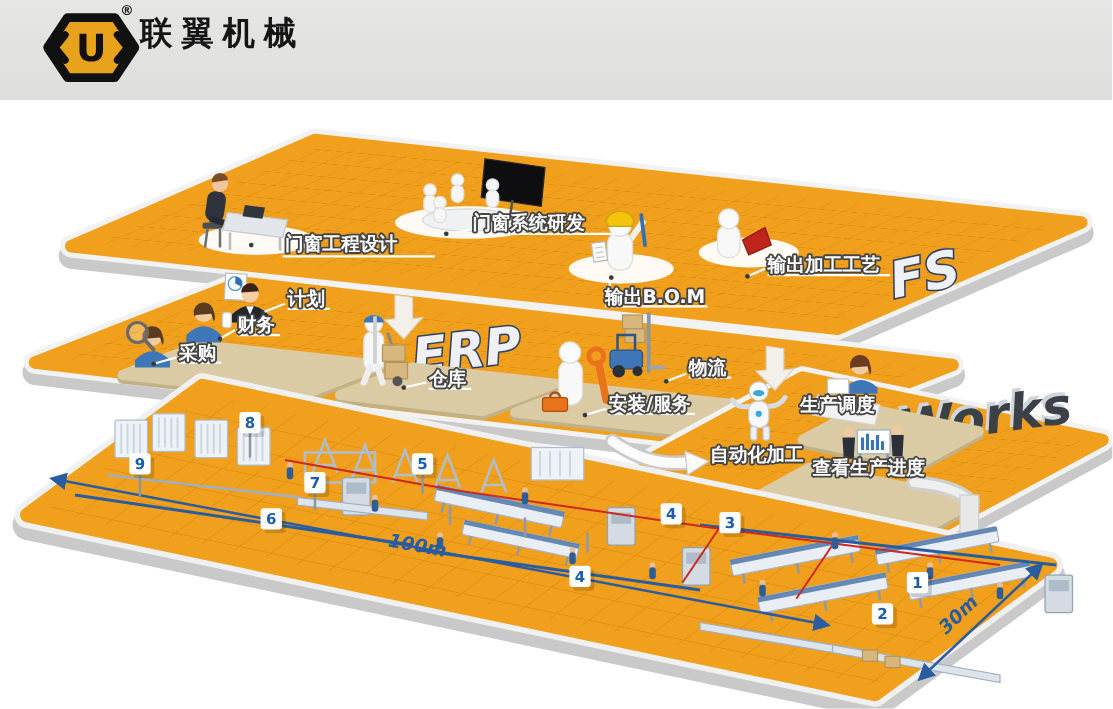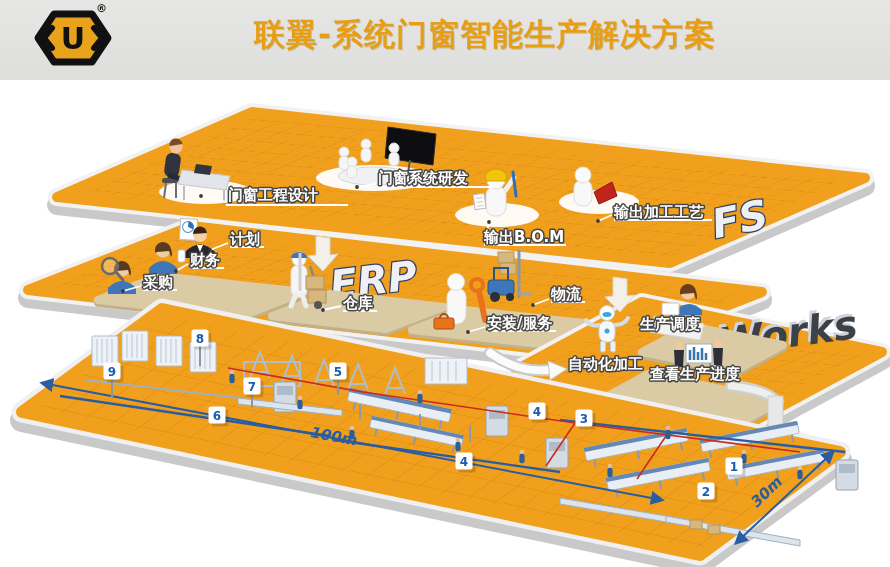--- a/index.html
+++ b/index.html
@@ -444,17 +444,17 @@
     <div class="logo">
       <svg width="250" height="68" viewBox="0 0 250 68">
         <polygon points="8,32 24,8 62,8 78,32 62,56 24,56" fill="#E8A21C" stroke="#111111" stroke-width="7" stroke-linejoin="round"></polygon>
         <path d="M22,22L14,32L22,42" fill="none" stroke="#111111" stroke-width="6" stroke-linecap="round"></path>
         <path d="M64,22L72,32L64,42" fill="none" stroke="#111111" stroke-width="6" stroke-linecap="round"></path>
         <text x="43" y="43" text-anchor="middle" font-family="DejaVu Sans, Liberation Sans, sans-serif" font-size="30" font-weight="bold" fill="#111111">U</text>
       </svg>
     </div>
     <span class="reg">®</span>
     <div class="brand">
+      <div class="brand-cn">联翼机械</div>
     </div>
-    <div class="title">联翼-系统门窗智能生产解决方案</div>
   </div>
 
 </div>
 
 </body></html>

